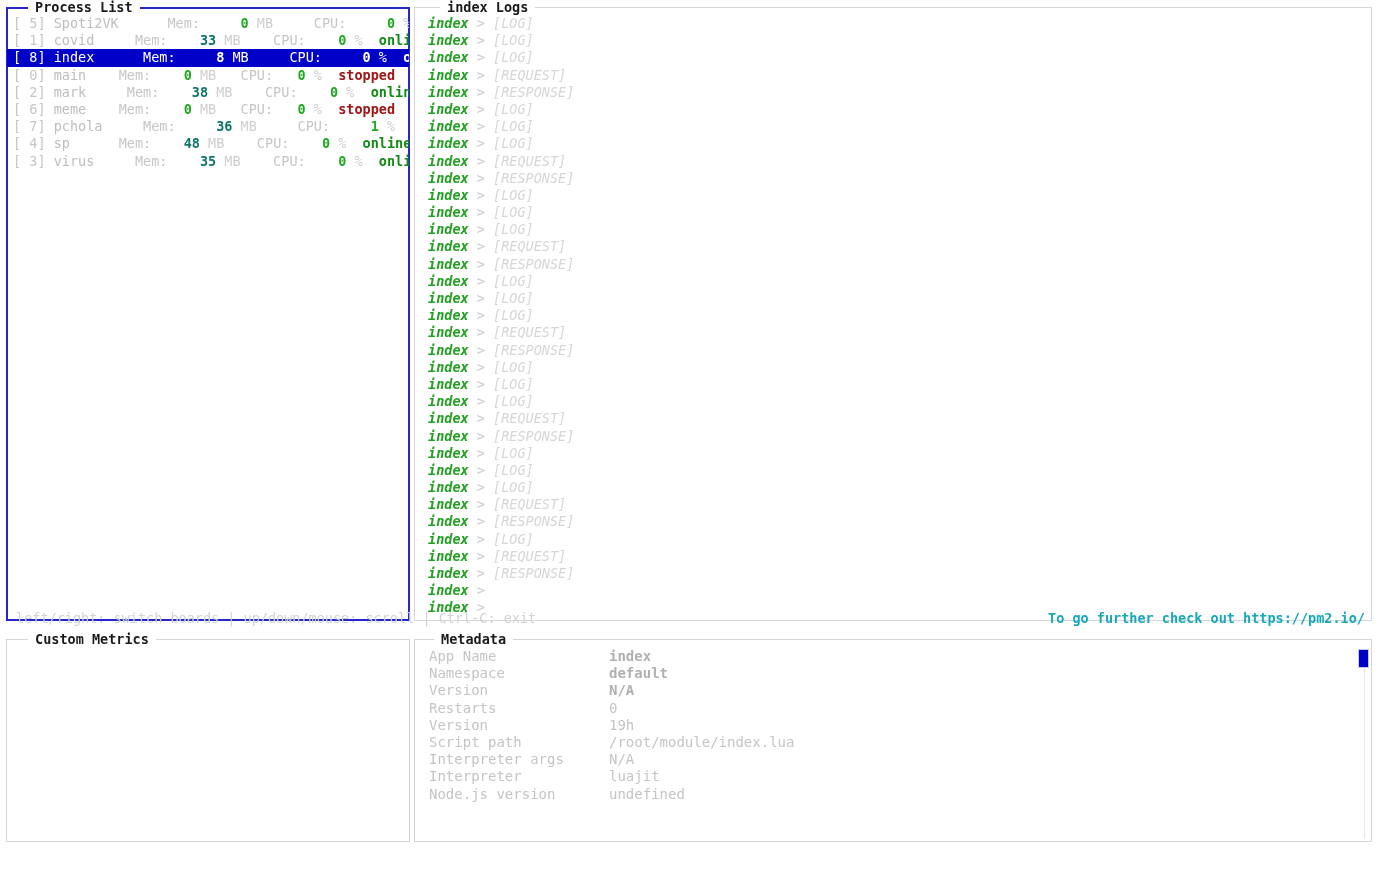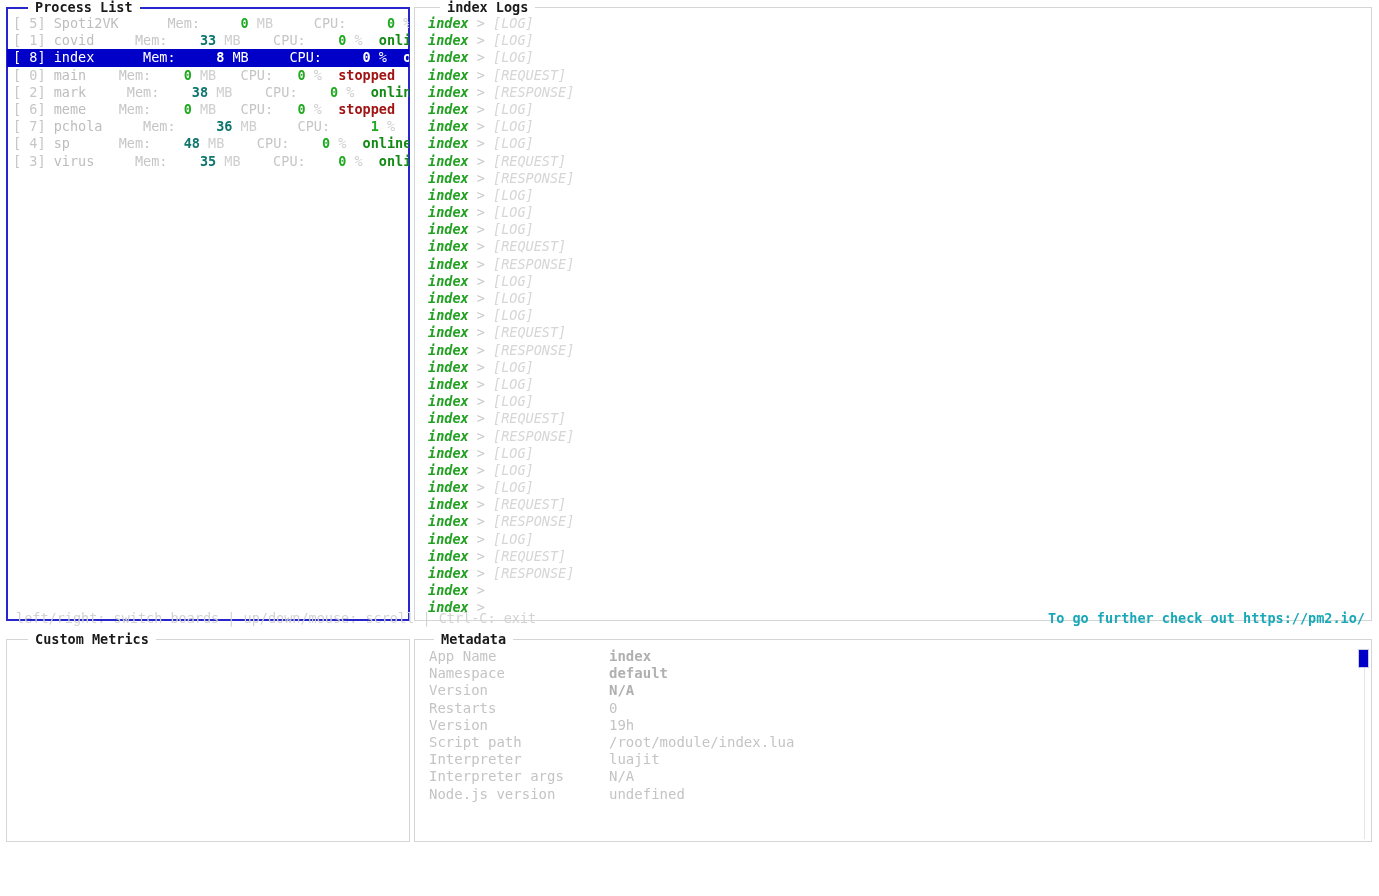--- a/index.html
+++ b/index.html
@@ -238,22 +238,22 @@
     <div class="panel-border"></div>
     <div class="panel-title">Metadata</div>
     <div class="panel-body">
       <div id="meta-rows">
           <div class="meta-row"><span class="meta-label">App Name</span><span class="meta-value strong">index</span></div>
           <div class="meta-row"><span class="meta-label">Namespace</span><span class="meta-value strong">default</span></div>
           <div class="meta-row"><span class="meta-label">Version</span><span class="meta-value strong">N/A</span></div>
           <div class="meta-row"><span class="meta-label">Restarts</span><span class="meta-value">0</span></div>
           <div class="meta-row"><span class="meta-label">Version</span><span class="meta-value">19h</span></div>
           <div class="meta-row"><span class="meta-label">Script path</span><span class="meta-value">/root/module/index.lua</span></div>
+          <div class="meta-row"><span class="meta-label">Interpreter args</span><span class="meta-value">N/A</span></div>
           <div class="meta-row"><span class="meta-label">Interpreter</span><span class="meta-value">luajit</span></div>
-          <div class="meta-row"><span class="meta-label">Interpreter args</span><span class="meta-value">N/A</span></div>
           <div class="meta-row"><span class="meta-label">Node.js version</span><span class="meta-value">undefined</span></div>
         </div>
       <div class="scroll-track"></div>
       <div class="scroll-thumb"></div>
     </div>
   </div>
 
   <div class="footer">
     <div class="footer-left">left/right: switch boards | up/down/mouse: scroll | Ctrl-C: exit</div>
     <div class="footer-right">To go further check out https://pm2.io/</div>

